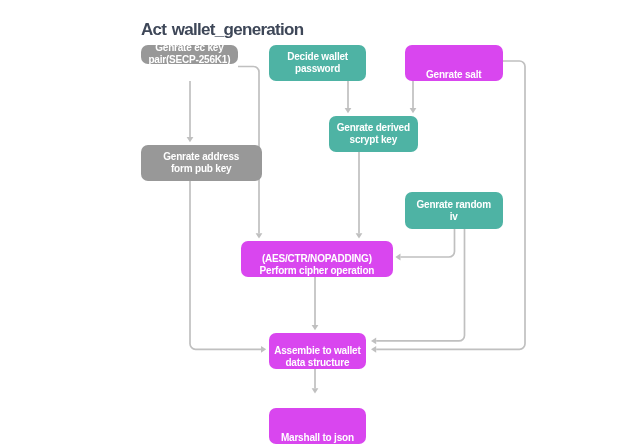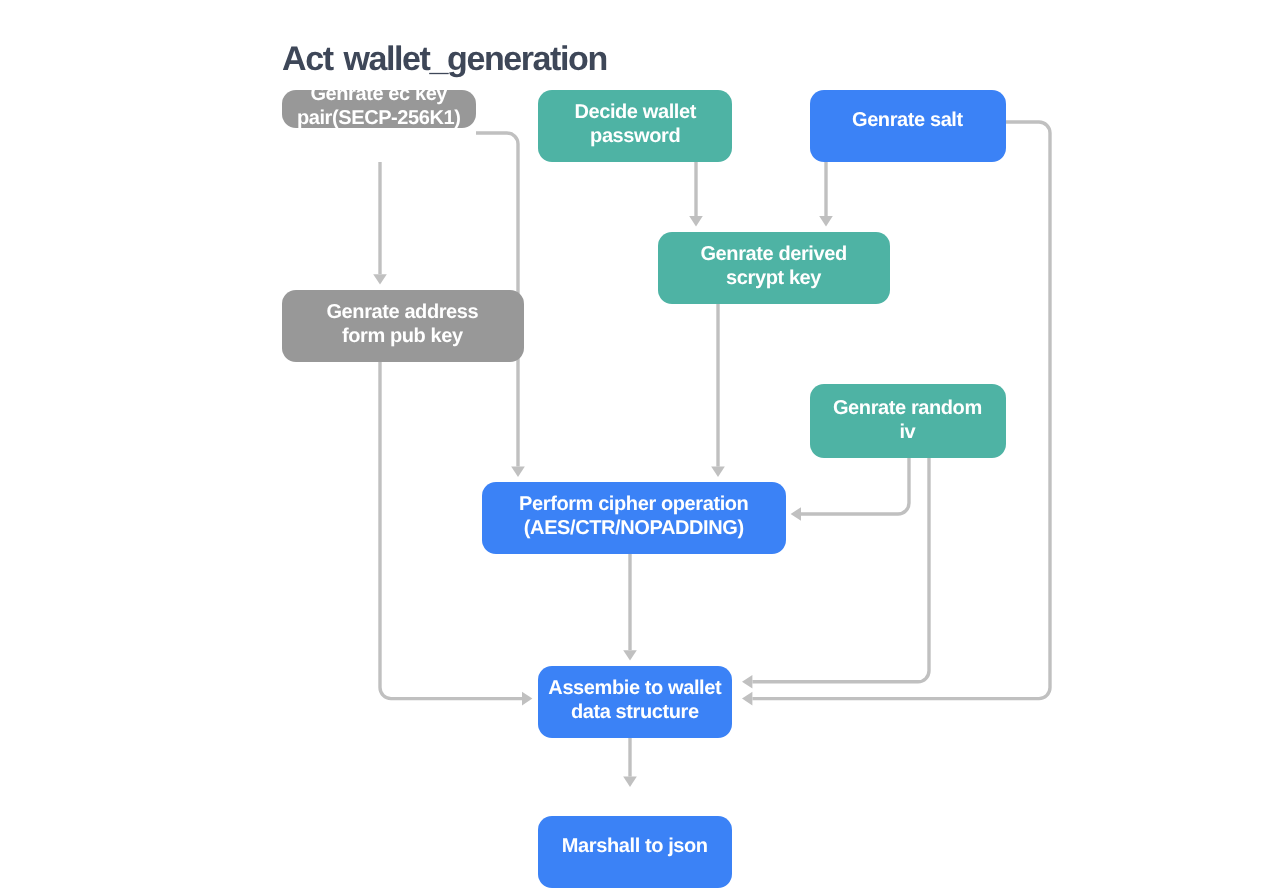--- a/index.html
+++ b/index.html
@@ -47,21 +47,21 @@
     text-align: center;
     color: #ffffff;
     font-size: 10px;
     font-weight: bold;
     line-height: 11.9px;
     letter-spacing: -0.2px;
     padding: 0 4px;
   }
   .node.gray  { background: #989898; }
   .node.teal  { background: #4eb3a4; }
-  .node.slate { background: #3b82f6; }
+  .node.slate { background: #d946ef; align-items: flex-end; }
   .node-label { display: block; transform: translateZ(0); }
   .node-label.single { margin-top: -4.6px; }
   .node-line  { display: block; white-space: nowrap; }
 </style>
 </head>
 <body>
 
 <div id="canvas">
   <svg id="edges" viewBox="0 0 640 444" xmlns="http://www.w3.org/2000/svg">
       <path d="M 190 81 L 190 137.1" fill="none" stroke="#c0c0c0" stroke-width="1.7" stroke-linecap="butt"></path>
@@ -99,42 +99,42 @@
         <span class="node-label">
           <span class="node-line">Decide wallet</span>
           <span class="node-line">password</span>
         </span>
       </div>
       <div class="node slate" style="left: 404.8px; top: 44.8px; width: 97.8px; height: 36.4px;">
         <span class="node-label single">
           <span class="node-line">Genrate salt</span>
         </span>
       </div>
-      <div class="node teal" style="left: 328.8px; top: 115.5px; width: 116px; height: 36.4px;">
+      <div class="node teal" style="left: 328.8px; top: 115.5px; width: 89px; height: 36.4px;">
         <span class="node-label">
           <span class="node-line">Genrate derived</span>
           <span class="node-line">scrypt key</span>
         </span>
       </div>
       <div class="node gray" style="left: 140.7px; top: 144.6px; width: 121px; height: 36.4px;">
         <span class="node-label">
           <span class="node-line">Genrate address</span>
           <span class="node-line">form pub key</span>
         </span>
       </div>
       <div class="node teal" style="left: 404.8px; top: 192.4px; width: 97.8px; height: 36.4px;">
         <span class="node-label">
           <span class="node-line">Genrate random</span>
           <span class="node-line">iv</span>
         </span>
       </div>
       <div class="node slate" style="left: 240.8px; top: 240.8px; width: 152.2px; height: 36.4px;">
         <span class="node-label">
+          <span class="node-line">(AES/CTR/NOPADDING)</span>
           <span class="node-line">Perform cipher operation</span>
-          <span class="node-line">(AES/CTR/NOPADDING)</span>
         </span>
       </div>
       <div class="node slate" style="left: 268.5px; top: 332.6px; width: 97.8px; height: 36.4px;">
         <span class="node-label">
           <span class="node-line">Assembie to wallet</span>
           <span class="node-line">data structure</span>
         </span>
       </div>
       <div class="node slate" style="left: 268.5px; top: 395.8px; width: 97.8px; height: 36.4px; margin-top: 12px;">
         <span class="node-label single">

